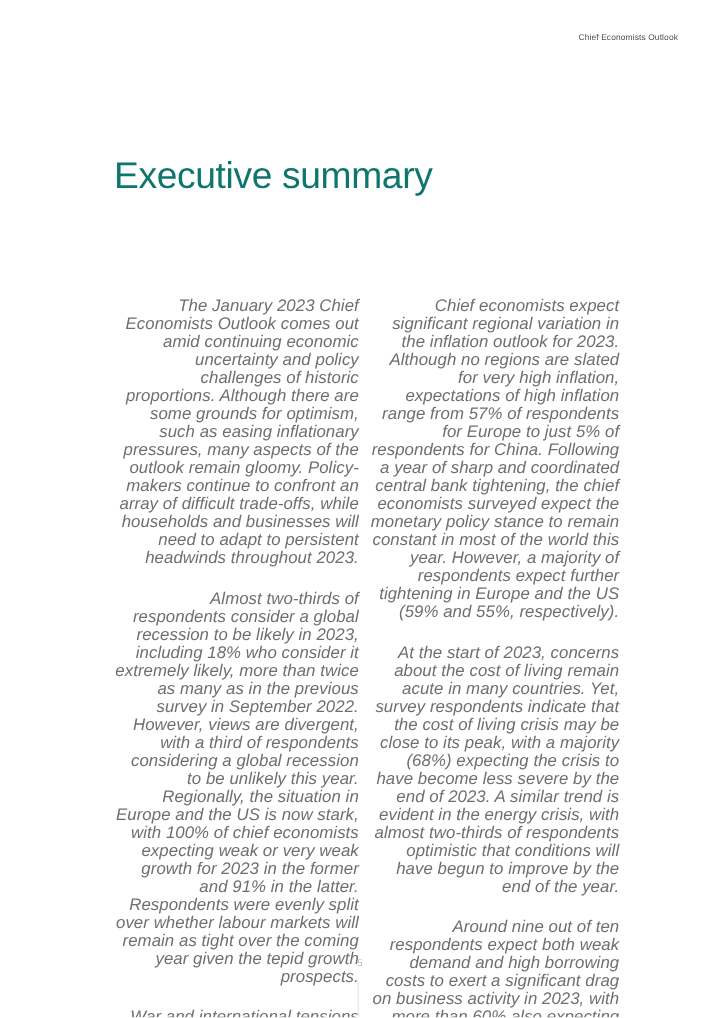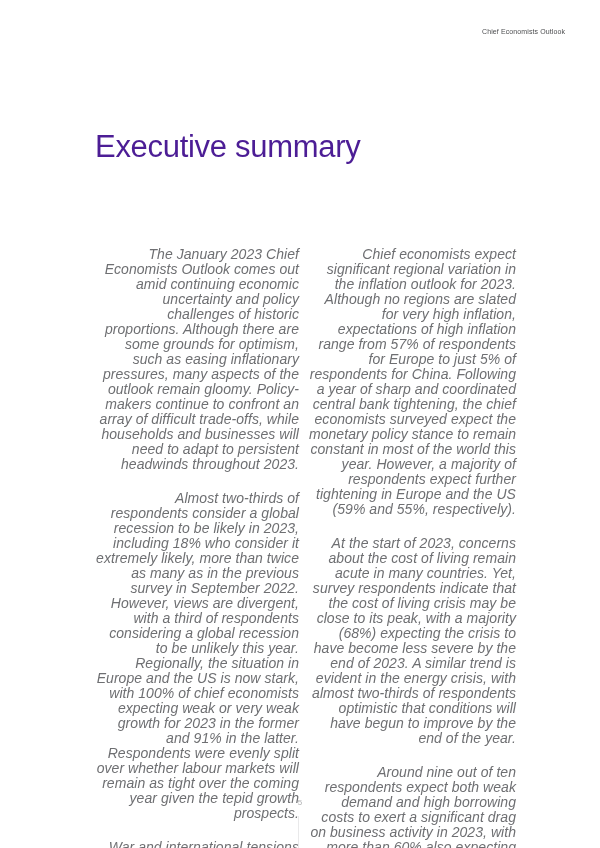--- a/index.html
+++ b/index.html
@@ -23,21 +23,21 @@
     letter-spacing: 0.1px;
     color: #4d4e50;
   }
   .page-title {
     position: absolute;
     top: 108px;
     left: 95px;
     font-size: 31px;
     font-weight: 400;
     letter-spacing: -0.3px;
-    color: #4c1d95;
+    color: #0f766e;
   }
   .col {
     position: absolute;
     top: 247px;
     font-size: 14px;
     line-height: 15px;
     color: #6e6f72;
     letter-spacing: 0.05px;
     text-align: right;
     font-style: italic;

